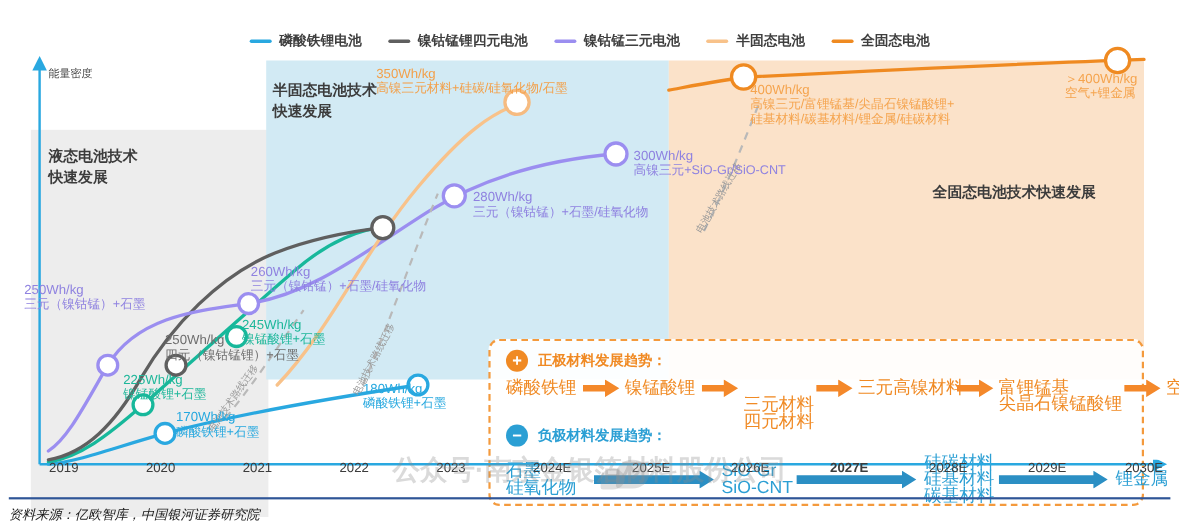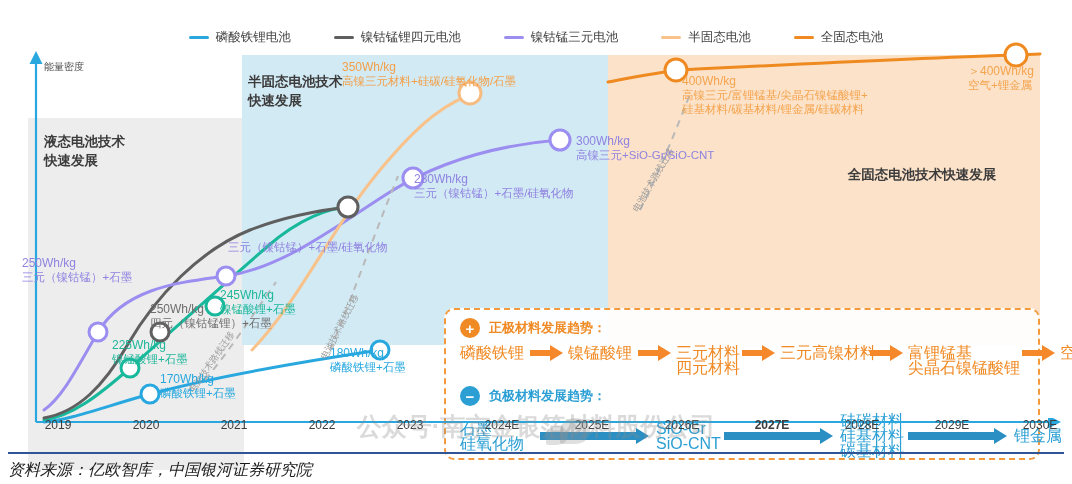--- a/index.html
+++ b/index.html
@@ -5,21 +5,21 @@
   html,body{margin:0;padding:0;}
   body{
     width:1072px;height:484px;background:#ffffff;
     font-family:"Liberation Sans","DejaVu Sans",sans-serif;
     overflow:hidden;position:relative;
   }
   #root{position:relative;width:1072px;height:484px;}
 
   
   .legend{position:absolute;left:0;top:26px;width:1072px;height:22px;
-          display:flex;justify-content:center;align-items:center;gap:43px;}
+          display:flex;justify-content:center;align-items:center;gap:24px;font-weight:bold;}
   .lg-item{display:flex;align-items:center;gap:7px;}
   .lg-dash{width:20px;height:3px;border-radius:2px;display:block;}
   .lg-txt{font-size:12.5px;color:#3f3f3f;white-space:nowrap;}
 
   
   .plot{position:absolute;left:0;top:50px;width:1072px;height:375px;}
   .band{position:absolute;}
   .band-liquid{left:28px;top:68px;width:216px;height:352px;background:#ededed;}
   .band-semi{left:242px;top:5px;width:366px;height:290px;background:#d2eaf4;}
   .band-solid{left:608px;top:5px;width:432px;height:290px;background:#fbe2c9;}
@@ -63,21 +63,21 @@
   .mat-cell{font-size:16px;line-height:15px;white-space:nowrap;}
   .mat-sec1{position:absolute;left:14px;top:8px;}
   .mat-sec2{position:absolute;left:14px;top:76px;}
 
   
   .xaxis{position:absolute;left:0;top:418px;width:1072px;height:26px;}
   .xlab{position:absolute;font-size:12px;color:#3c3c3c;transform:translateX(-50%);}
 
   
   .rule{position:absolute;left:8px;top:452px;width:1056px;height:1.5px;background:#2f5597;}
-  .source{position:absolute;left:8px;top:460px;font-size:16px;font-style:italic;color:#1a1a1a;}
+  .source{position:absolute;left:8px;top:460px;font-size:12px;font-style:italic;color:#1a1a1a;}
 
   
   .wm{position:absolute;left:536px;top:410px;transform:translateX(-50%);
       font-size:25px;color:rgba(140,140,140,0.32);white-space:nowrap;font-weight:bold;}
   .wm-logo{position:absolute;left:560px;top:418px;width:30px;height:26px;
            border-radius:50% 50% 50% 10%;background:rgba(150,150,150,0.3);}
   .wm-logo:after{content:"";position:absolute;left:-14px;top:8px;width:22px;height:19px;
            border-radius:50% 50% 50% 10%;background:rgba(150,150,150,0.3);}
 </style>
 </head>
@@ -190,30 +190,31 @@
       <div class="v">245Wh/kg</div>
       <div>镍锰酸锂+石墨</div>
     </div>
 
     <div class="pt-lab c-gray" style="left:150px;top:252px;">
       <div class="v">250Wh/kg</div>
       <div>四元（镍钴锰锂）+石墨</div>
     </div>
 
     <div class="pt-lab c-purple" style="left:228px;top:190px;">
+      <div class="v">260Wh/kg</div>
       <div>三元（镍钴锰）+石墨/硅氧化物</div>
     </div>
 
     <div class="pt-lab c-blue" style="left:330px;top:296px;">
       <div class="v">180Wh/kg</div>
       <div>磷酸铁锂+石墨</div>
     </div>
 
 
-    <div class="pt-lab c-purple" style="left:414px;top:122px;">
+    <div class="pt-lab c-purple" style="left:430px;top:122px;">
       <div class="v">280Wh/kg</div>
       <div>三元（镍钴锰）+石墨/硅氧化物</div>
     </div>
 
     <div class="pt-lab c-purple" style="left:576px;top:84px;">
       <div class="v">300Wh/kg</div>
       <div>高镍三元+SiO-Gr/SiO-CNT</div>
     </div>
 
     <div class="pt-lab c-orange" style="left:342px;top:10px;">
@@ -245,21 +246,21 @@
           </div>
           <svg width="34" height="16" viewBox="0 0 34 16" style="margin:0 4px;">
               <path d="M0,5 L20,5 L20,0 L33,8 L20,16 L20,11 L0,11 Z" fill="#f4882a"></path>
             </svg>
           <div class="mat-cell" style="color:#f08a24;width:66px;">
             <div>镍锰酸锂</div>
           </div>
           <svg width="34" height="16" viewBox="0 0 34 16" style="margin:0 4px;">
               <path d="M0,5 L20,5 L20,0 L33,8 L20,16 L20,11 L0,11 Z" fill="#f4882a"></path>
             </svg>
-          <div class="mat-cell" style="color:#f08a24;width:62px;">
+          <div class="mat-cell" style="color:#f08a24;width:62px;margin-top:16px;">
             <div>三元材料</div>
             <div>四元材料</div>
           </div>
           <svg width="34" height="16" viewBox="0 0 34 16" style="margin:0 4px;">
               <path d="M0,5 L20,5 L20,0 L33,8 L20,16 L20,11 L0,11 Z" fill="#f4882a"></path>
             </svg>
           <div class="mat-cell" style="color:#f08a24;width:86px;">
             <div>三元高镍材料</div>
           </div>
           <svg width="34" height="16" viewBox="0 0 34 16" style="margin:0 4px;">

